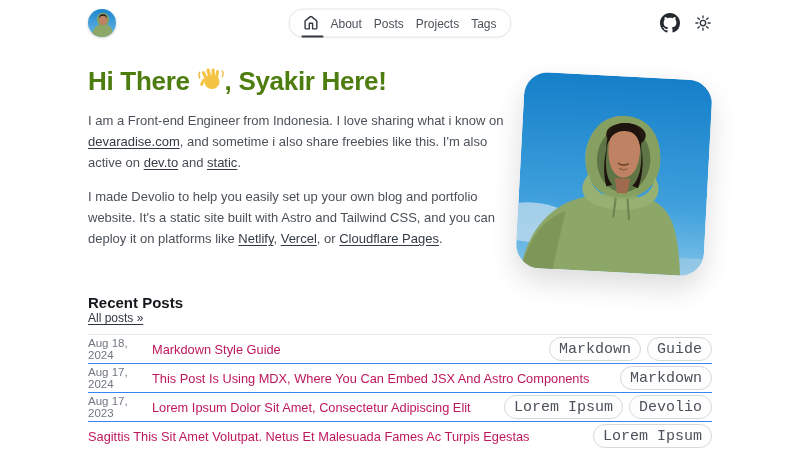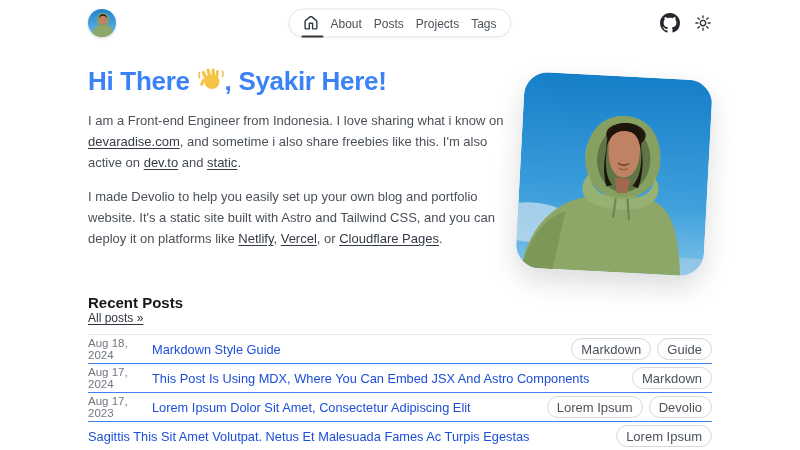--- a/index.html
+++ b/index.html
@@ -25,42 +25,42 @@
   .nav-link { font-size: 12px; color: #4b5259; text-decoration: none; cursor: pointer; text-align: center; }
   .nav-home { display: flex; align-items: center; cursor: pointer; }
   .nav-underline { position: absolute; left: 12px; bottom: -1px; width: 22px; height: 2px; background: #30363c; border-radius: 2px; }
 
   .header-actions { display: flex; align-items: center; gap: 14px; }
   .icon-btn { display: flex; align-items: center; justify-content: center; background: none; border: none; padding: 0; cursor: pointer; }
 
   
   .hero { display: flex; justify-content: space-between; align-items: flex-start; margin-top: 26px; }
   .hero-copy { width: 430px; }
-  .hero-title { margin: 2px 0 14px; font-size: 26px; font-weight: 800; color: #3b82f6; letter-spacing: -0.3px; }
+  .hero-title { margin: 2px 0 14px; font-size: 26px; font-weight: 800; color: #4d7c0f; letter-spacing: -0.3px; }
   .hero-title svg { vertical-align: -4px; }
   .hero-para { margin: 0 0 14px; font-size: 13px; line-height: 1.6; color: #4a5158; }
   .inline-link { color: #343b44; text-decoration: underline; text-underline-offset: 2px; cursor: pointer; }
 
   .hero-photo { width: 188px; height: 196px; border-radius: 24px; overflow: hidden;
     transform: rotate(3deg); margin-top: 12px; margin-right: 4px;
     box-shadow: 0 12px 28px rgba(0,0,0,.14); flex: none; }
   .hero-photo svg { display: block; width: 100%; height: 100%; }
 
   
   .recent { margin-top: 22px; }
   .recent-head { display: flex; align-items: baseline; justify-content: space-between; padding-bottom: 9px; border-bottom: 1px solid #eaeaea; flex-direction: column; }
   .recent-title { margin: 0; font-size: 15px; font-weight: 700; color: #15181c; }
   .all-posts-link { font-size: 12px; color: #2f3640; text-decoration: underline; text-underline-offset: 2px; cursor: pointer; }
 
   .post-list { list-style: none; margin: 0; padding: 0; }
   .post-row { display: flex; align-items: center; height: 29px; border-bottom: 1px solid #3b82f6; }
   .post-date { width: 64px; flex: none; font-size: 11.5px; color: #707781; }
-  .post-title { font-size: 12.8px; color: #1d4ed8; text-decoration: none; white-space: nowrap; overflow: hidden; text-overflow: ellipsis; margin-right: 10px; cursor: pointer; }
+  .post-title { font-size: 12.8px; color: #be185d; text-decoration: none; white-space: nowrap; overflow: hidden; text-overflow: ellipsis; margin-right: 10px; cursor: pointer; }
   .post-tags { margin-left: auto; display: flex; gap: 6px; flex: none; }
-  .tag { font-size: 13px; color: #4b525b; border: 1px solid #d8d8d8; background: #fefefe; border-radius: 999px; padding: 2.5px 9px; text-decoration: none; white-space: nowrap; cursor: pointer; }
+  .tag { font-size: 15px; color: #4b525b; border: 1px solid #d8d8d8; background: #fefefe; border-radius: 999px; padding: 2.5px 9px; text-decoration: none; white-space: nowrap; cursor: pointer; font-family: Liberation Mono, monospace; }
 </style>
 </head>
 <body>
 
 <div class="container">
 
   <header class="site-header">
     <a class="avatar">
       <svg viewBox="0 0 28 28">
         <defs>

